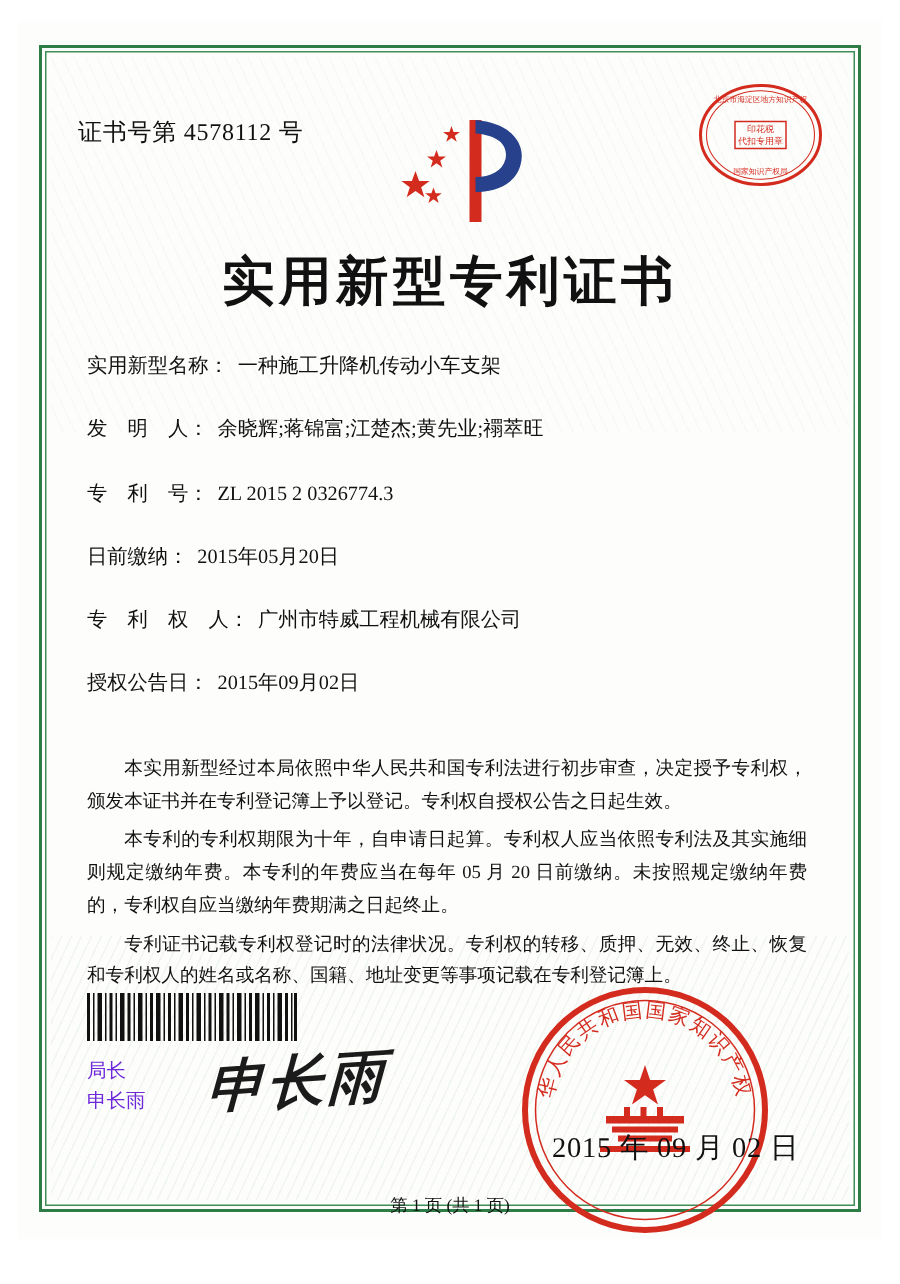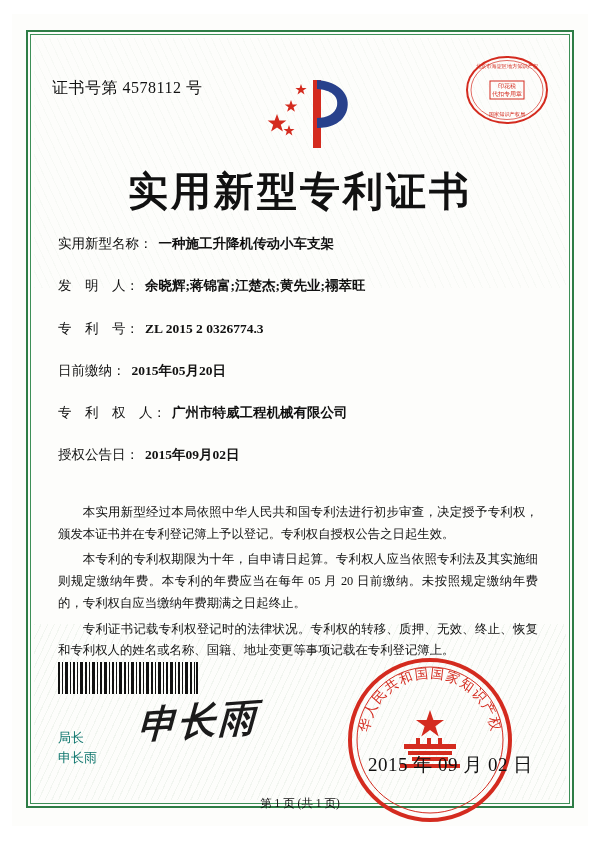--- a/index.html
+++ b/index.html
@@ -77,21 +77,21 @@
   }
   .seal-top svg { display: block; }
 
   
   .cert-title {
     position: absolute;
     left: 0;
     right: 0;
     top: 150px;
     text-align: center;
-    font-size: 40px;
+    font-size: 35px;
     font-weight: bold;
     letter-spacing: 3px;
     color: #111;
     font-family: "DejaVu Serif", "Liberation Serif", serif;
   }
 
   
   .fields {
     position: absolute;
     left: 46px;
@@ -106,21 +106,20 @@
     line-height: 1.5;
   }
   .field-label {
     flex: 0 0 auto;
     white-space: pre;
     color: #111;
   }
   .field-value {
     margin-left: 6px;
     color: #111;
-    font-weight: bold;
   }
 
   
   .paragraphs {
     position: absolute;
     left: 46px;
     top: 488px;
     width: 484px;
     font-size: 12.4px;
     line-height: 1.75;
@@ -142,22 +141,21 @@
   }
   .barcode svg { display: block; }
 
   
   .sig-block {
     position: absolute;
     left: 46px;
     top: 690px;
     font-size: 13px;
     line-height: 1.55;
-    color: #0f766e;
-    margin-top: 24px;
+    color: #6d28d9;
   }
   .sig-script {
     position: absolute;
     left: 126px;
     top: 682px;
     font-size: 38px;
     font-family: "DejaVu Serif", serif;
     font-style: italic;
     font-weight: bold;
     color: #1b1b1b;

